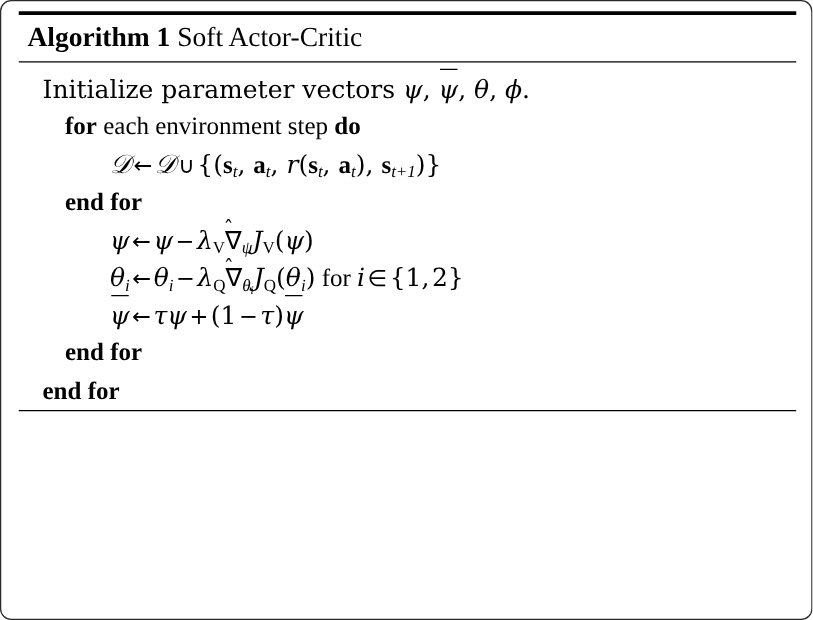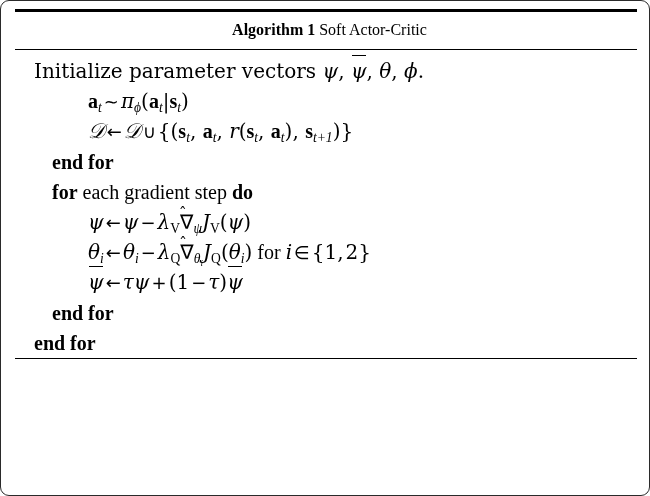--- a/index.html
+++ b/index.html
@@ -38,25 +38,24 @@
     border-top: 3px solid #000000;
     margin: 0;
   }
   .rule-thin {
     height: 0;
     border-top: 1.6px solid #000000;
     margin: 0;
   }
 
   .algo-title {
-    font-size: 16px;
+    font-size: 22px;
     line-height: 30px;
     padding: 3px 0 4px 7px;
     white-space: nowrap;
-    text-align: center;
   }
   .algo-title .kw {
     font-weight: bold;
   }
   .algo-title .name {
     font-weight: normal;
   }
 
   .algo-body {
     padding-top: 6px;
@@ -158,37 +157,34 @@
 
     <div class="rule-thin"></div>
 
     <div class="algo-body">
 
       <div class="algo-line ind-0">
         <span class="mup">Initialize parameter vectors&nbsp;</span><span class="m">ψ</span><span class="mup">,&nbsp;</span><span class="m bar">ψ</span><span class="mup">,&nbsp;</span><span class="m">θ</span><span class="mup">,&nbsp;</span><span class="m">ϕ</span><span class="mup">.</span>
       </div>
 
 
-
-      <div class="algo-line ind-3">
-        <span class="vec">a</span><sub>t</sub><span class="op">∼</span><span class="m">π</span><sub>ϕ</sub><span class="mup">(</span><span class="vec">a</span><sub>t</sub><span class="mup">|</span><span class="vec">s</span><sub>t</sub><span class="mup">)</span>
-      </div>
+      <div class="algo-line ind-1">
+        <span class="kw">for</span> <span>each environment step</span> <span class="kw">do</span>
+      </div>
+
 
 
       <div class="algo-line ind-3">
         <span class="cal">𝒟</span><span class="op">←</span><span class="cal">𝒟</span><span class="op">∪</span><span class="mup">{(</span><span class="vec">s</span><sub>t</sub><span class="mup">,&nbsp;</span><span class="vec">a</span><sub>t</sub><span class="mup">,&nbsp;</span><span class="m">r</span><span class="mup">(</span><span class="vec">s</span><sub>t</sub><span class="mup">,&nbsp;</span><span class="vec">a</span><sub>t</sub><span class="mup">),&nbsp;</span><span class="vec">s</span><sub>t+1</sub><span class="mup">)}</span>
       </div>
 
       <div class="algo-line ind-1">
         <span class="kw">end for</span>
       </div>
 
-      <div class="algo-line ind-1">
-        <span class="kw">for</span> <span>each gradient step</span> <span class="kw">do</span>
-      </div>
 
       <div class="algo-line ind-3">
         <span class="m">ψ</span><span class="op">←</span><span class="m">ψ</span><span class="op">−</span><span class="m">λ</span><sub class="up">V</sub><span class="hatted"><span class="hat">̂</span><span class="nabla">∇</span></span><sub>ψ</sub><span class="m">J</span><sub class="up">V</sub><span class="mup">(</span><span class="m">ψ</span><span class="mup">)</span>
       </div>
 
       <div class="algo-line ind-3">
         <span class="m">θ</span><sub>i</sub><span class="op">←</span><span class="m">θ</span><sub>i</sub><span class="op">−</span><span class="m">λ</span><sub class="up">Q</sub><span class="hatted"><span class="hat">̂</span><span class="nabla">∇</span></span><sub>θ<sub>i</sub></sub><span class="m">J</span><sub class="up">Q</sub><span class="mup">(</span><span class="m">θ</span><sub>i</sub><span class="mup">)</span><span class="txt-in-math">&nbsp;for&nbsp;</span><span class="m">i</span><span class="op">∈</span><span class="mup">{1, 2}</span>
       </div>
 
 

